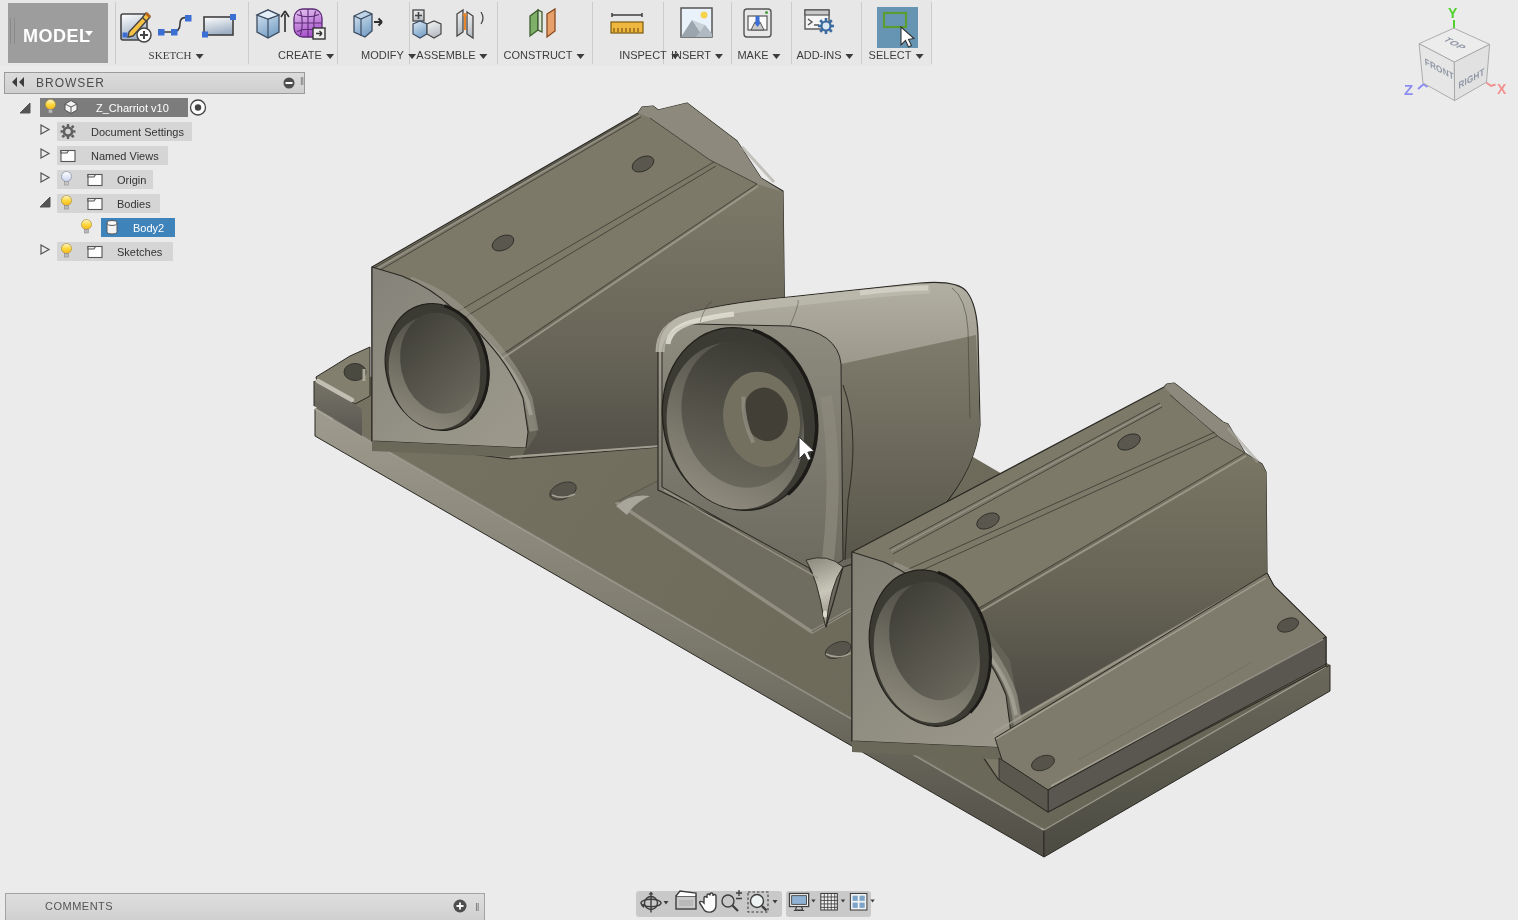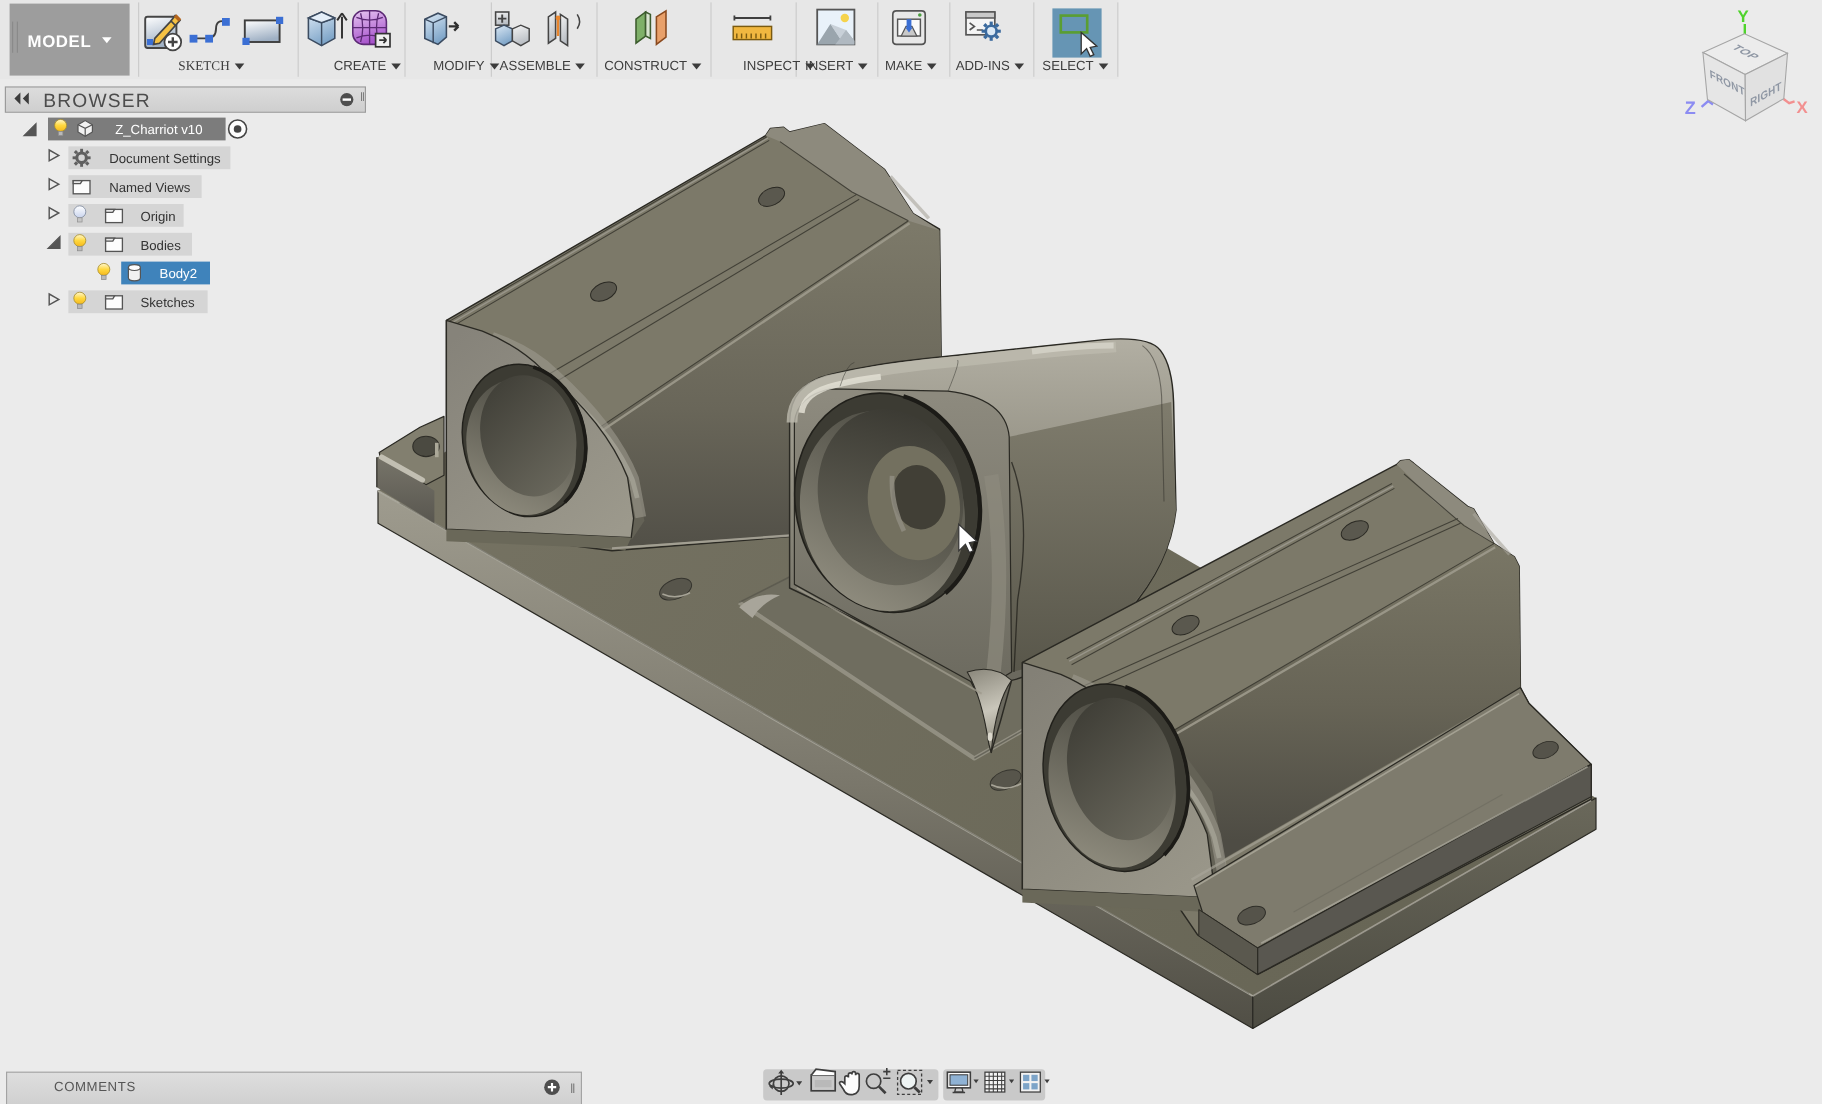--- a/index.html
+++ b/index.html
@@ -1,29 +1,29 @@
 <!DOCTYPE html>
 <html><head>
 <meta charset="utf-8">
 <style>
   html,body{margin:0;padding:0;width:1518px;height:920px;overflow:hidden;
     font-family:"Liberation Sans",sans-serif;background:#ebebeb;}
   .abs{position:absolute;}
   
   #toolbar{position:absolute;left:0;top:0;width:932px;height:66px;background:#e7e7e7;}
   #modelbtn{position:absolute;left:8px;top:3px;width:100px;height:60px;background:#9d9d9d;}
-  #modelbtn span{position:absolute;left:15px;top:23px;color:#fff;font-size:14px;font-weight:bold;letter-spacing:0.5px;white-space:nowrap;}
+  #modelbtn span{position:absolute;left:15px;top:23px;color:#fff;font-size:18px;font-weight:bold;letter-spacing:0.5px;white-space:nowrap;}
   .caret{display:inline-block;width:0;height:0;border-left:4px solid transparent;border-right:4px solid transparent;border-top:5px solid #3c3c3c;margin-left:4px;vertical-align:middle;}
   .caretw{display:inline-block;width:0;height:0;border-left:4px solid transparent;border-right:4px solid transparent;border-top:5px solid #fff;margin-left:5px;vertical-align:middle;}
   .grip{position:absolute;top:18px;width:1px;height:26px;background:#8a8a8a;}
   .sep{position:absolute;top:2px;width:1px;height:62px;background:#cccccc;}
   .tlabel{position:absolute;top:49px;font-size:11px;color:#3d3d3d;white-space:nowrap;transform:translateX(-50%);}
   
   #browserhdr{position:absolute;left:4px;top:72px;width:299px;height:20px;background:linear-gradient(#dcdcdc,#cfcfcf);border:1px solid #9b9b9b;}
-  #browserhdr .txt{position:absolute;left:31px;top:3px;font-size:16px;color:#4c4c4c;letter-spacing:1px;}
+  #browserhdr .txt{position:absolute;left:31px;top:3px;font-size:12px;color:#4c4c4c;letter-spacing:1px;}
   
   #comments{position:absolute;left:5px;top:893px;width:478px;height:26px;background:linear-gradient(#dedede,#d0d0d0);border:1px solid #a3a3a3;}
   #comments .txt{position:absolute;left:39px;top:6px;font-size:11px;color:#555;letter-spacing:0.5px;}
   .navgrp{position:absolute;top:891px;height:26px;background:#c9c9c9;border-radius:3px;}
 </style>
 </head>
 <body>
 <div id="toolbar"></div>
 <div id="modelbtn">
     <span>MODEL</span>

